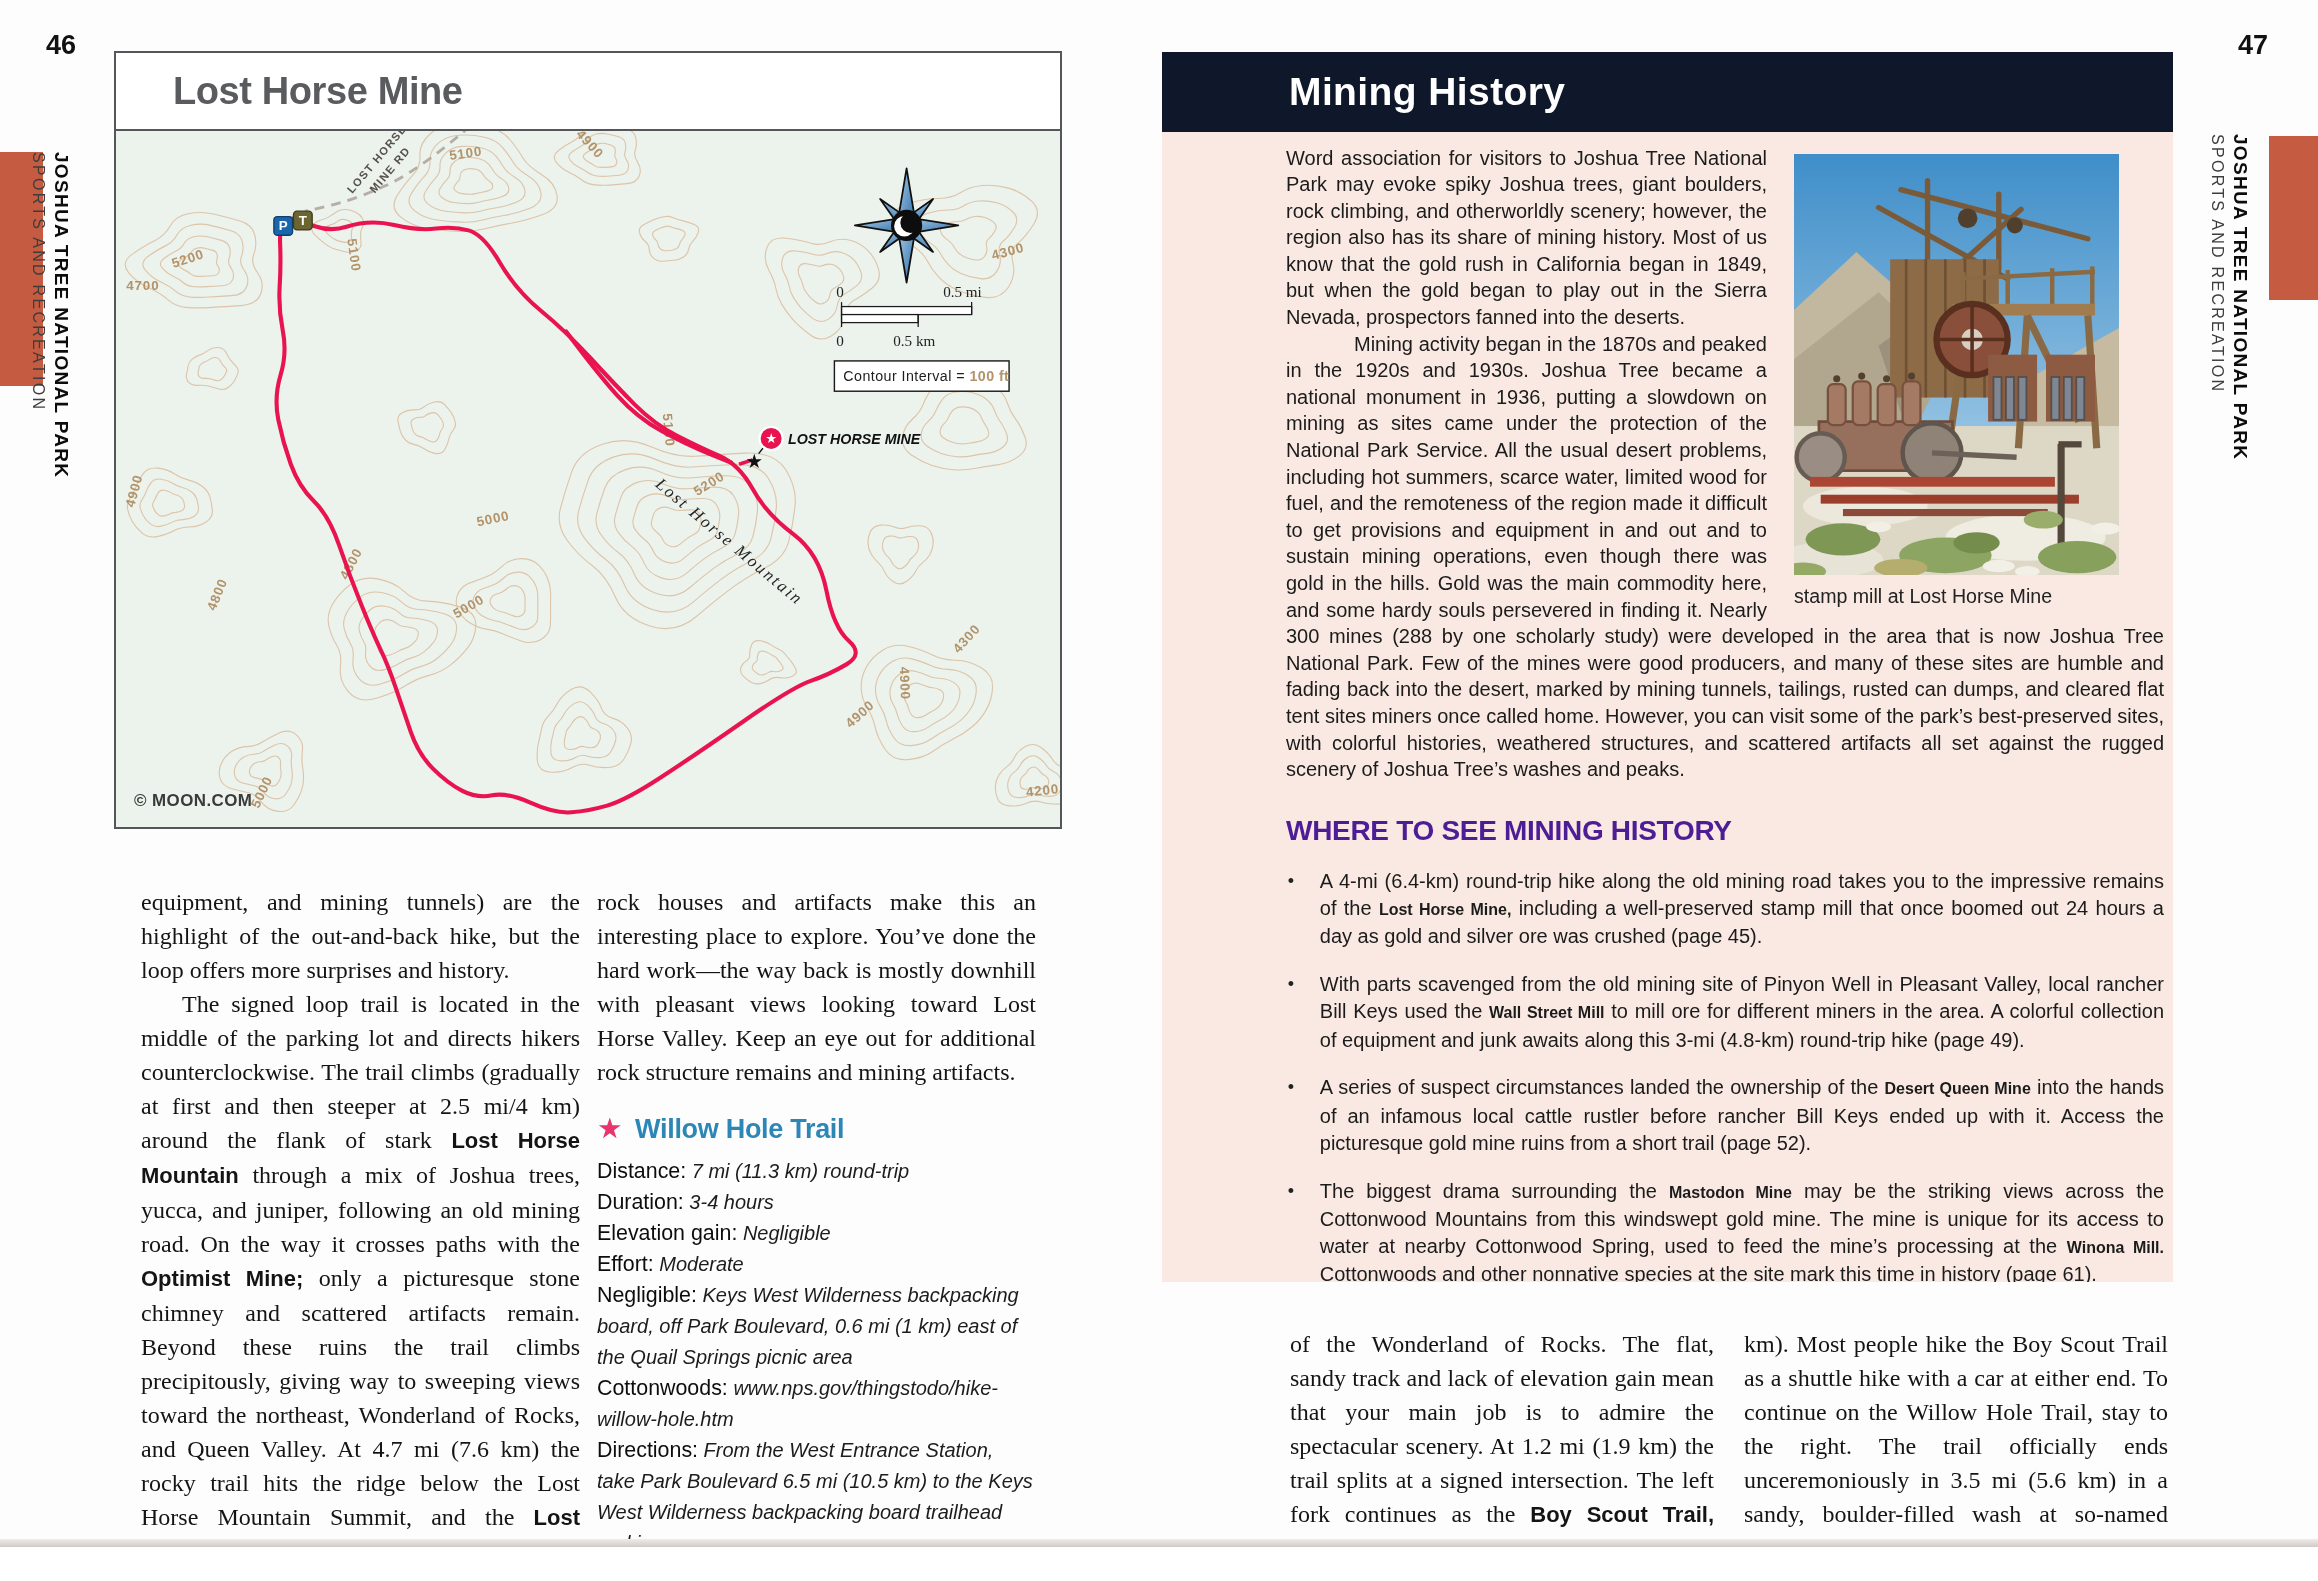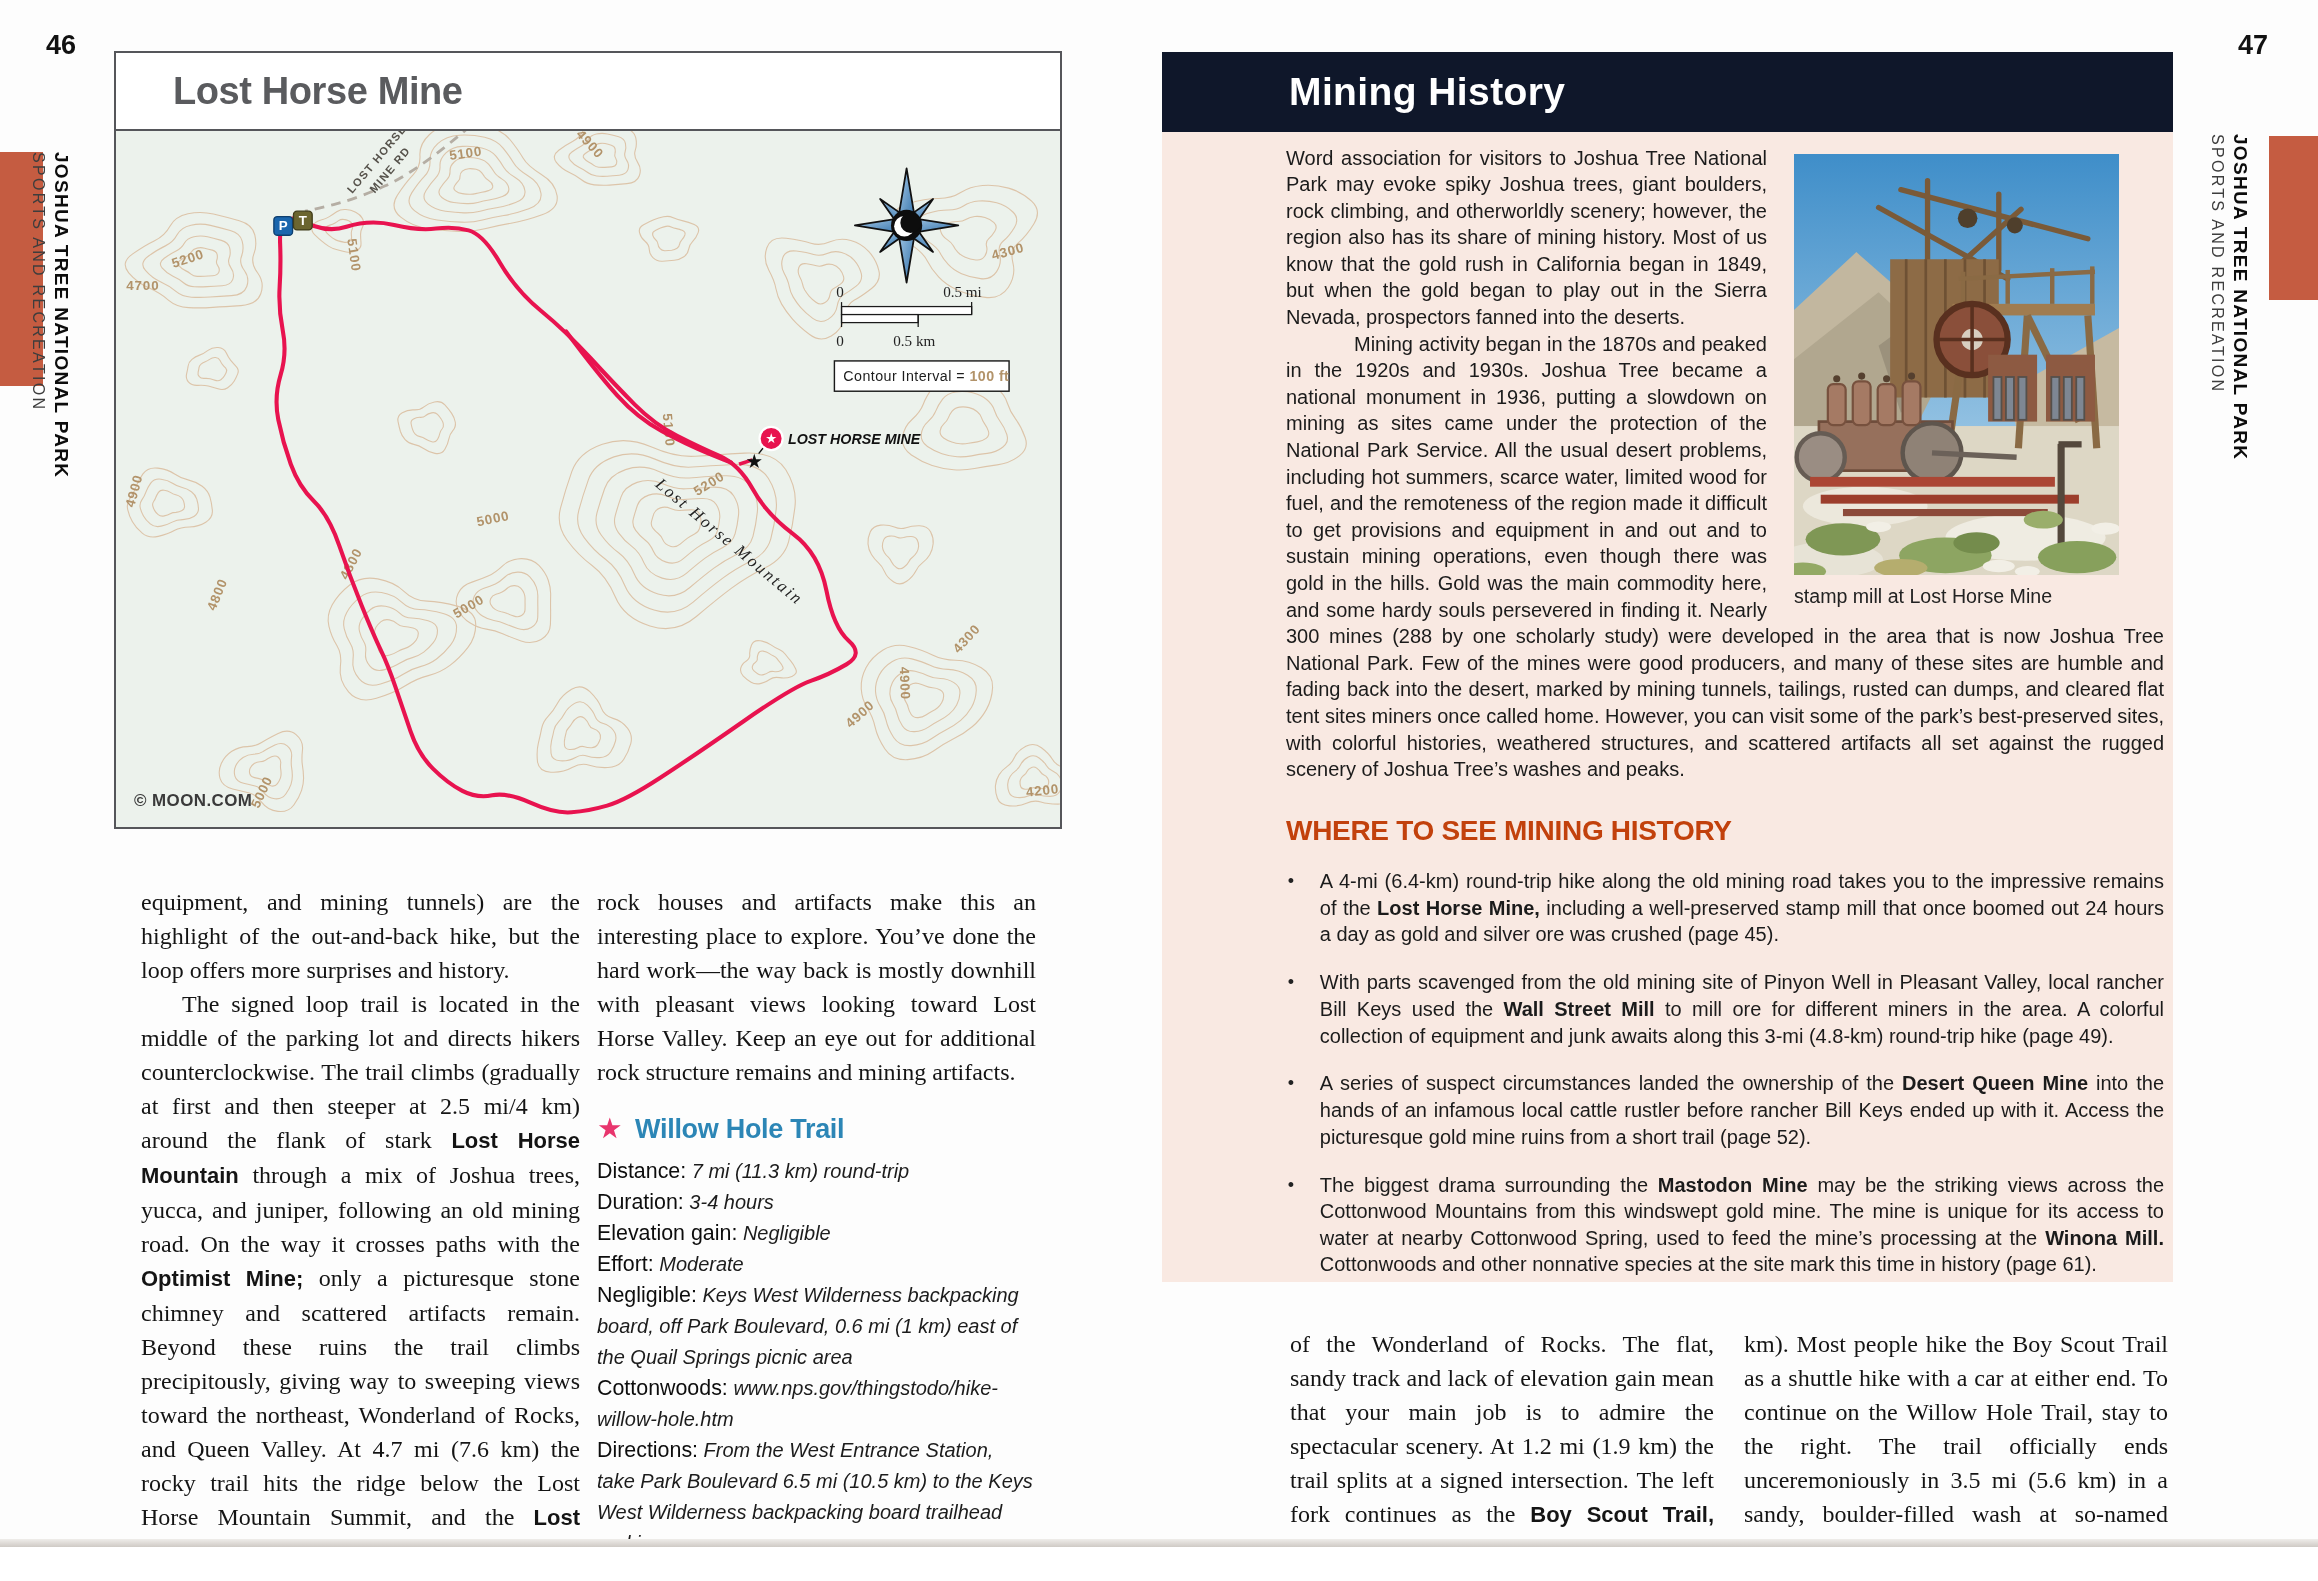--- a/index.html
+++ b/index.html
@@ -59,25 +59,25 @@
   #banner{position:absolute;left:1162px;top:52px;width:1011px;height:80px;background:#0f172a;}
   #banner-title{font:700 39px/80px "Liberation Sans",sans-serif;color:#fff;padding-left:127px;letter-spacing:0.4px;}
   #pinkbox{position:absolute;left:1162px;top:132px;width:1011px;height:1150px;background:#f9e9e2;
            box-sizing:border-box;padding:12.5px 9px 0 124px;overflow:hidden;}
   .fbody{font:400 20px/26.6px "Liberation Sans",sans-serif;color:#1b1b1b;text-align:justify;}
   .fbody p{margin:0;}
   .fbody p.ind{text-indent:68px;}
   #photo-fig{float:right;width:325px;margin:9px 45px 12.5px 27px;}
   #photo-svg{display:block;width:325px;height:421px;}
   #photo-caption{font:400 19.6px/25px "Liberation Sans",sans-serif;color:#222;margin-top:9px;text-align:left;}
-  #where-head{font:700 28px "Liberation Sans",sans-serif;color:#c2410c;letter-spacing:-0.3px;margin:32px 0 3.6px;}
+  #where-head{font:700 28px "Liberation Sans",sans-serif;color:#4c1d95;letter-spacing:-0.3px;margin:32px 0 3.6px;}
   .bullet{display:flex;margin-top:21.4px;}
   .dot{width:32px;padding-left:1.8px;font-size:18px;color:#222;}
   .btext{flex:1;}
-  #mining-bullets .b{font-size:20px;}
+  #mining-bullets .b{font-size:16px;}
 </style>
 </head>
 <body>
 
 <div id="spread">
 
   <div id="pagenum-left" class="pagenum">46</div>
   <div id="accent-left" class="accent-block"></div>
   <div id="vtext-left" class="vtext">
     <span class="vb">JOSHUA TREE NATIONAL PARK</span>

